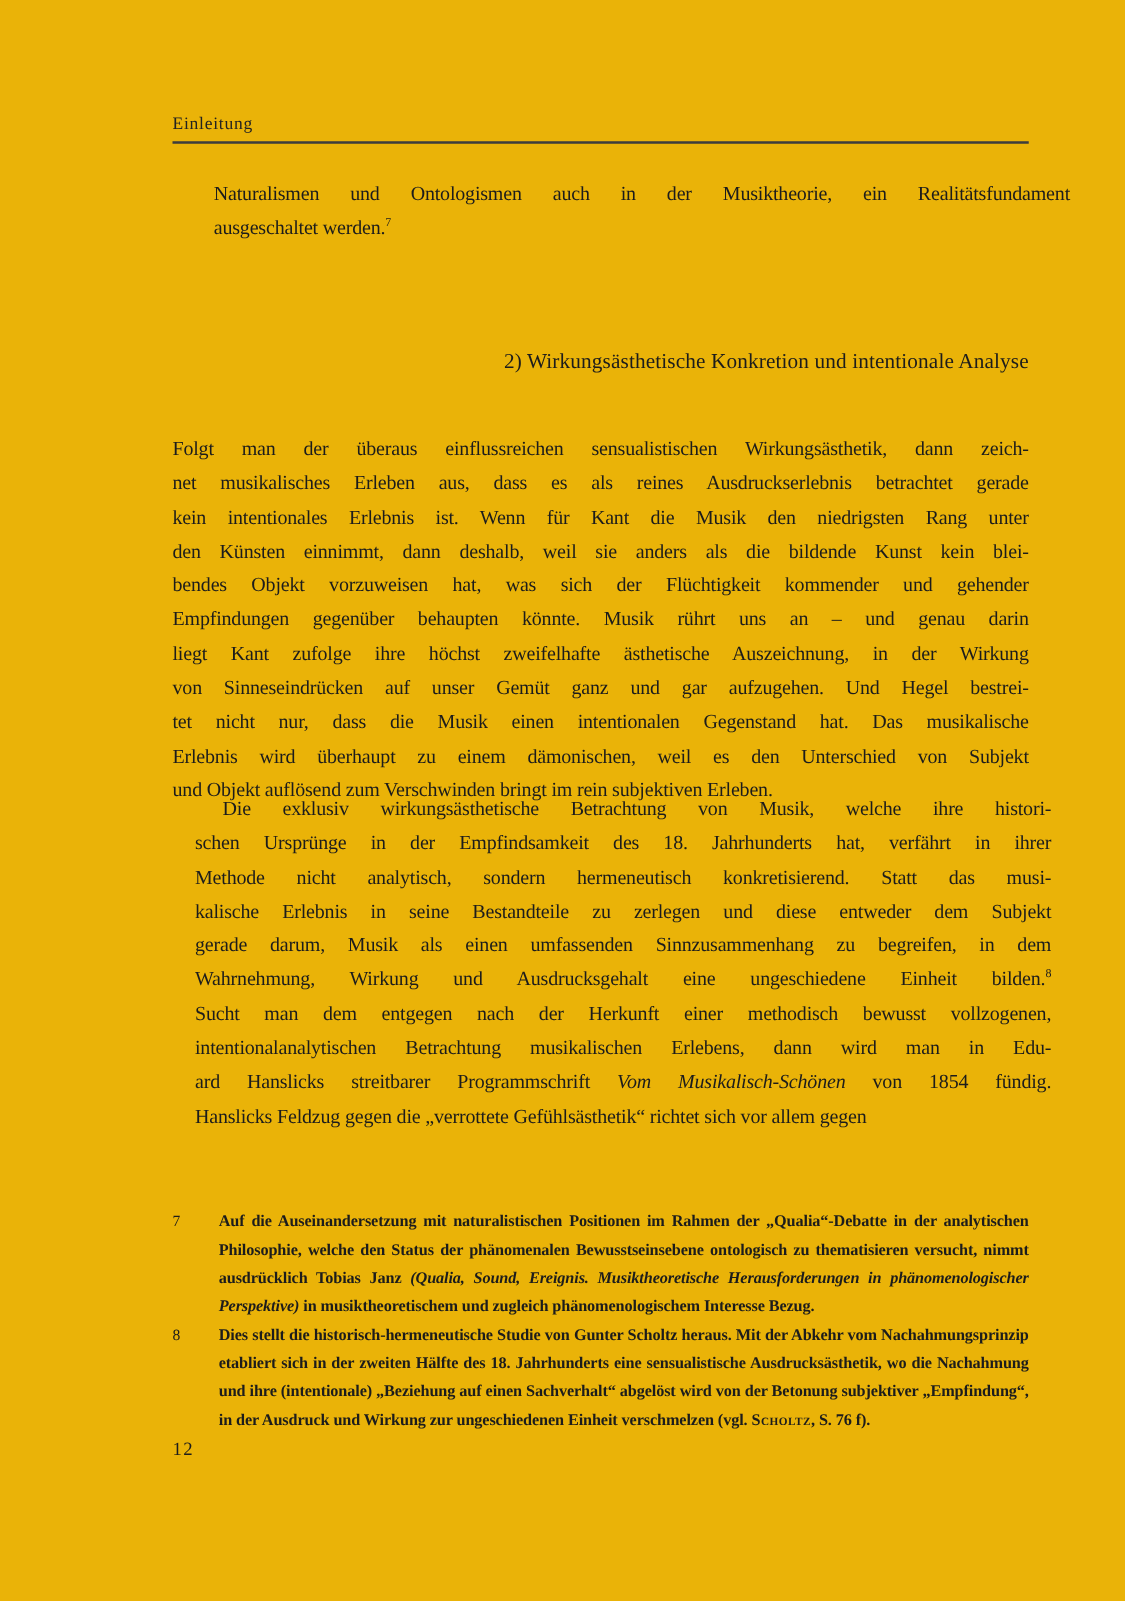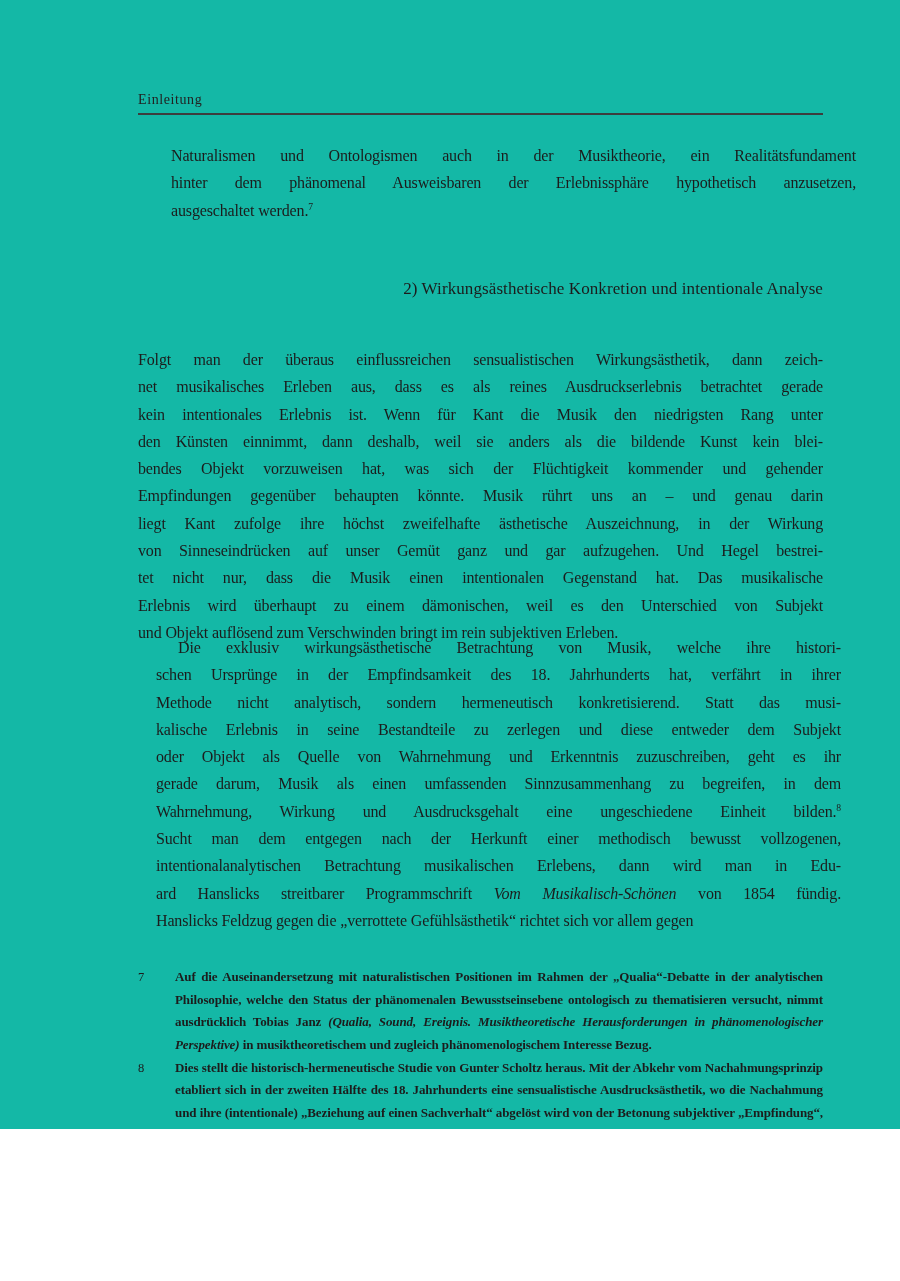--- a/index.html
+++ b/index.html
@@ -1,19 +1,19 @@
 <!DOCTYPE html>
 <html lang="de"><head>
 <meta charset="utf-8">
 <style>
   html,body{margin:0;padding:0;background:#ffffff;}
   .page{
     position:relative;
-    width:900px;height:1129px;
-    background:#14b8a6;
+    width:900px;height:1281px;
+    background:#eab308;
     color:#1c1c1c;
     font-family:"Liberation Serif", serif;
     overflow:hidden;
   }
   .abs{position:absolute;left:138px;width:685px;}
   .running-head{
     top:92px;
     font-size:14px;
     letter-spacing:0.6px;
     color:#222;
@@ -72,21 +72,20 @@
 <body>
 
 <div class="page">
 
   <div class="abs running-head">Einleitung</div>
 
   <div class="abs head-rule"></div>
 
   <div class="abs body-block intro">
       <div class="line">Naturalismen und Ontologismen auch in der Musiktheorie, ein Realitätsfundament</div>
-      <div class="line">hinter dem phänomenal Ausweisbaren der Erlebnissphäre hypothetisch anzusetzen,</div>
       <div class="line last">ausgeschaltet werden.<sup>7</sup></div>
     </div>
 
   <div class="abs section-heading">2) Wirkungsästhetische Konkretion und intentionale Analyse</div>
 
   <div class="abs body-block para1">
       <div class="line">Folgt man der überaus einflussreichen sensualistischen Wirkungsästhetik, dann zeich-</div>
       <div class="line">net musikalisches Erleben aus, dass es als reines Ausdruckserlebnis betrachtet gerade</div>
       <div class="line">kein intentionales Erlebnis ist. Wenn für Kant die Musik den niedrigsten Rang unter</div>
       <div class="line">den Künsten einnimmt, dann deshalb, weil sie anders als die bildende Kunst kein blei-</div>
@@ -97,21 +96,20 @@
       <div class="line">tet nicht nur, dass die Musik einen intentionalen Gegenstand hat. Das musikalische</div>
       <div class="line">Erlebnis wird überhaupt zu einem dämonischen, weil es den Unterschied von Subjekt</div>
       <div class="line last">und Objekt auflösend zum Verschwinden bringt im rein subjektiven Erleben.</div>
     </div>
 
   <div class="abs body-block indent-first para2">
       <div class="line">Die exklusiv wirkungsästhetische Betrachtung von Musik, welche ihre histori-</div>
       <div class="line">schen Ursprünge in der Empfindsamkeit des 18. Jahrhunderts hat, verfährt in ihrer</div>
       <div class="line">Methode nicht analytisch, sondern hermeneutisch konkretisierend. Statt das musi-</div>
       <div class="line">kalische Erlebnis in seine Bestandteile zu zerlegen und diese entweder dem Subjekt</div>
-      <div class="line">oder Objekt als Quelle von Wahrnehmung und Erkenntnis zuzuschreiben, geht es ihr</div>
       <div class="line">gerade darum, Musik als einen umfassenden Sinnzusammenhang zu begreifen, in dem</div>
       <div class="line">Wahrnehmung, Wirkung und Ausdrucksgehalt eine ungeschiedene Einheit bilden.<sup>8</sup></div>
       <div class="line">Sucht man dem entgegen nach der Herkunft einer methodisch bewusst vollzogenen,</div>
       <div class="line">intentionalanalytischen Betrachtung musikalischen Erlebens, dann wird man in Edu-</div>
       <div class="line">ard Hanslicks streitbarer Programmschrift <em>Vom Musikalisch-Schönen</em> von 1854 fündig.</div>
       <div class="line last">Hanslicks Feldzug gegen die „verrottete Gefühlsästhetik“ richtet sich vor allem gegen</div>
     </div>
 
   <div class="abs footnotes">
     <div class="fn">

